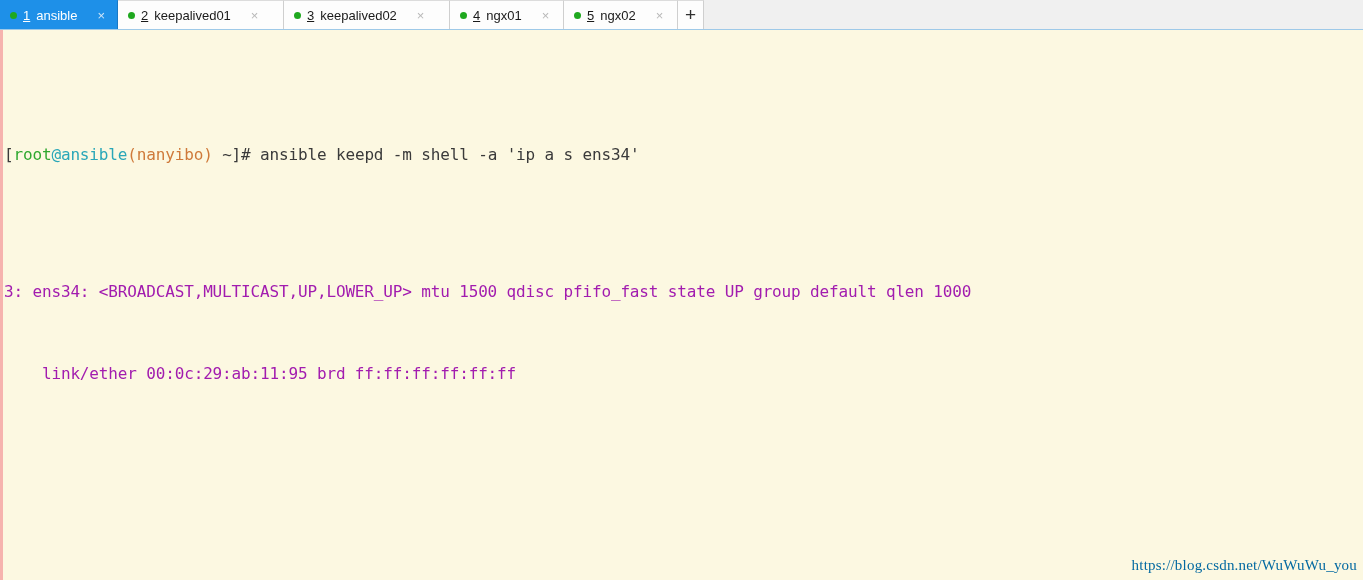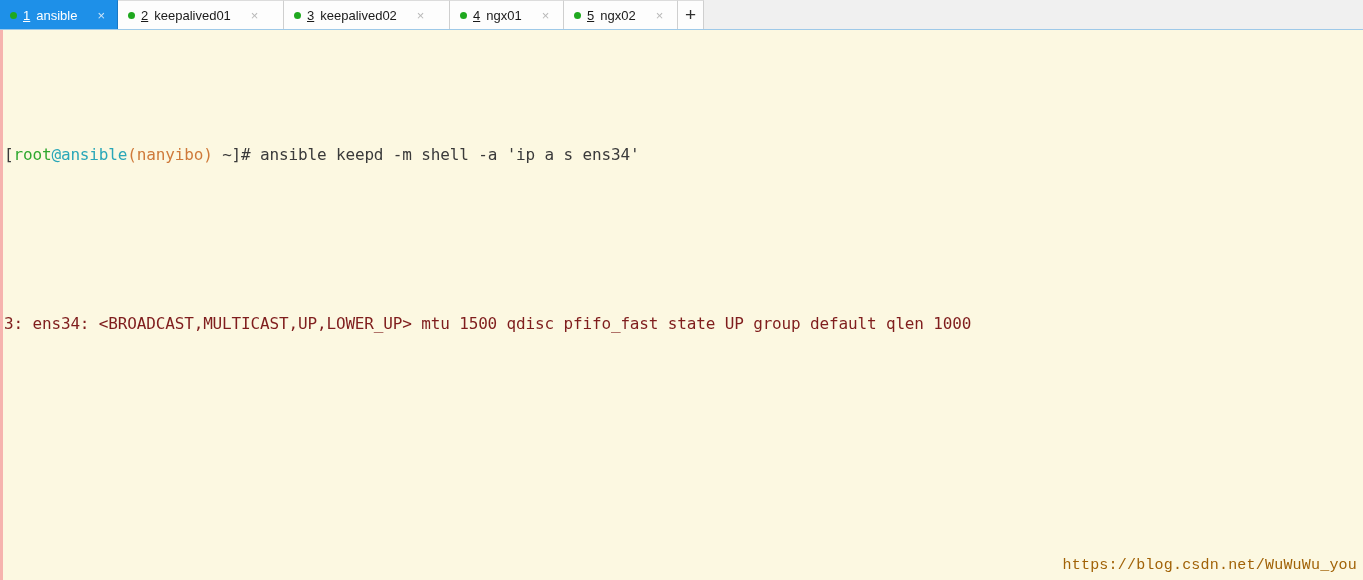--- a/index.html
+++ b/index.html
@@ -118,31 +118,31 @@
   }
   .ln { height: 27.3px; }
 
   
   .c-br   { color: #3a3a3a; }           
   .c-user { color: #2fa82f; }           
   .c-at   { color: #2aa7b8; }           
   .c-host { color: #2aa7b8; }           
   .c-dir  { color: #cf7a3a; }           
   .c-cmd  { color: #3a3a3a; }           
-  .c-out  { color: #7f1d1d; margin-top: 32px; }           
+  .c-out  { color: #a21caf; }           
   .c-hdr  { color: #b0ae3a; }
 
   
   #watermark {
     position: absolute;
     right: 6px;
     bottom: 6px;
-    font-family: Liberation Mono, monospace;
+    font-family: Liberation Serif, serif;
     font-size: 15px;
-    color: #a16207;
+    color: #0369a1;
     letter-spacing: 0.2px;
     user-select: none;
   }
 </style>
 </head>
 <body>
 
 <div id="tabbar">
 
   <div class="tab active t1">
@@ -187,20 +187,21 @@
 <div id="terminal">
   <div id="leftbar"></div>
 
   <div id="screen">
 
     
     <div class="ln"><span class="c-br">[</span><span class="c-user">root</span><span class="c-at">@</span><span class="c-host">ansible</span><span class="c-dir">(nanyibo)</span><span class="c-br"> ~]# </span><span class="c-cmd">ansible keepd -m shell -a 'ip a s ens34'</span></div>
 
     
     <div class="ln c-out">3: ens34: &lt;BROADCAST,MULTICAST,UP,LOWER_UP&gt; mtu 1500 qdisc pfifo_fast state UP group default qlen 1000</div>
+    <div class="ln c-out">    link/ether 00:0c:29:ab:11:95 brd ff:ff:ff:ff:ff:ff</div>
     
     
     
     
     
     
     
     
     
     

